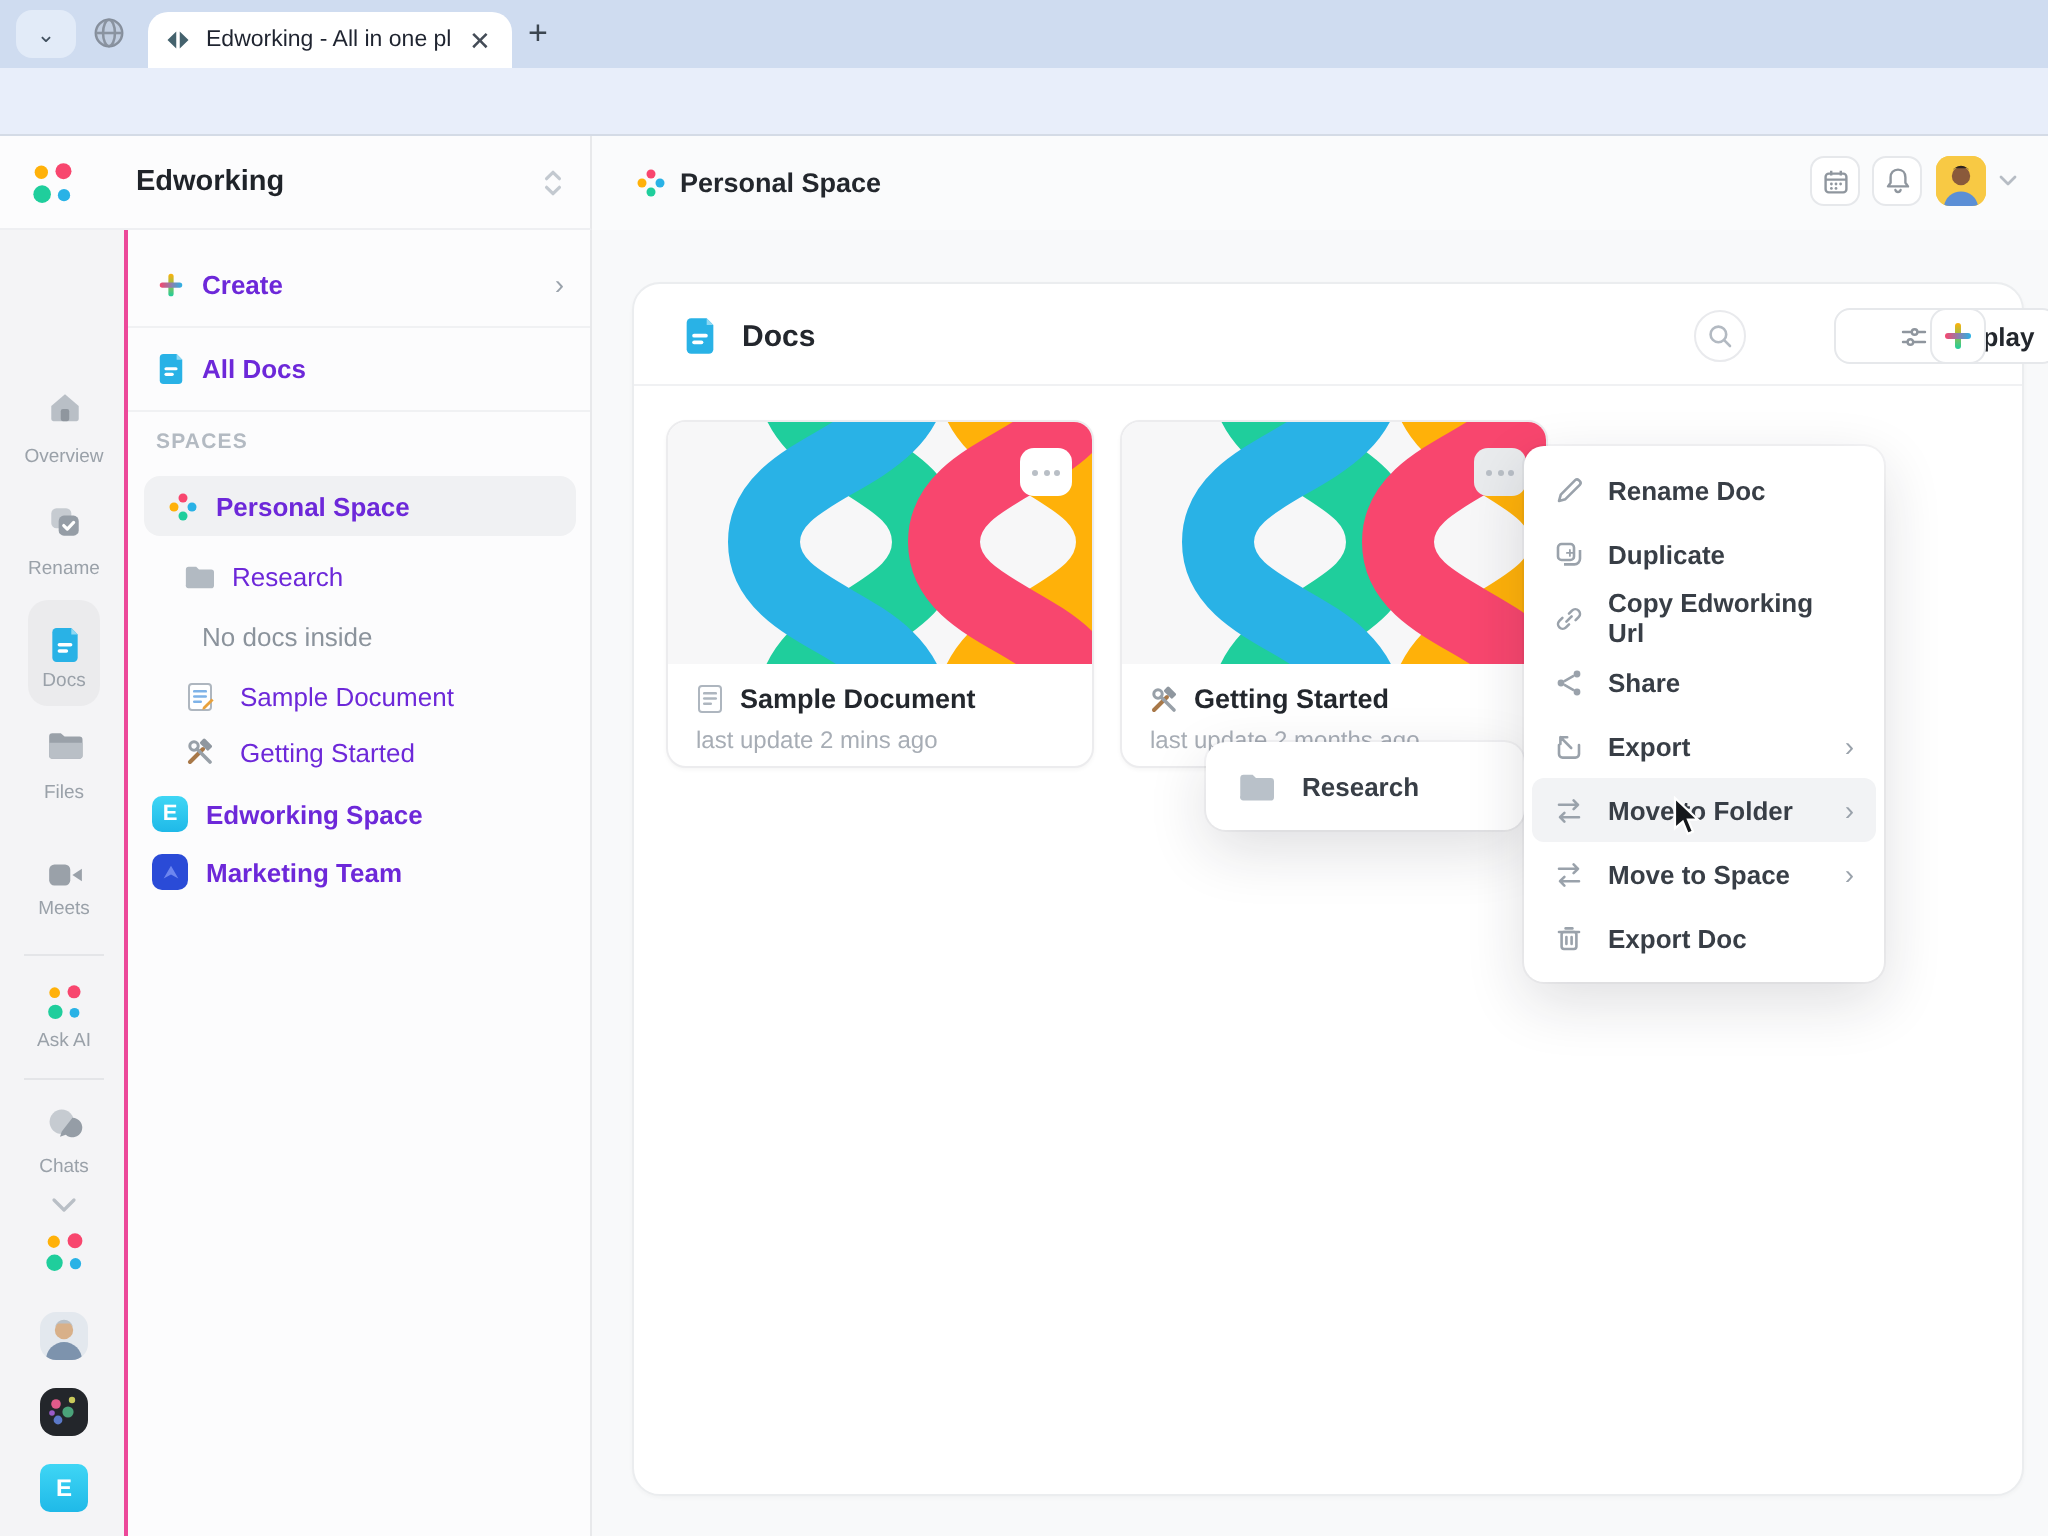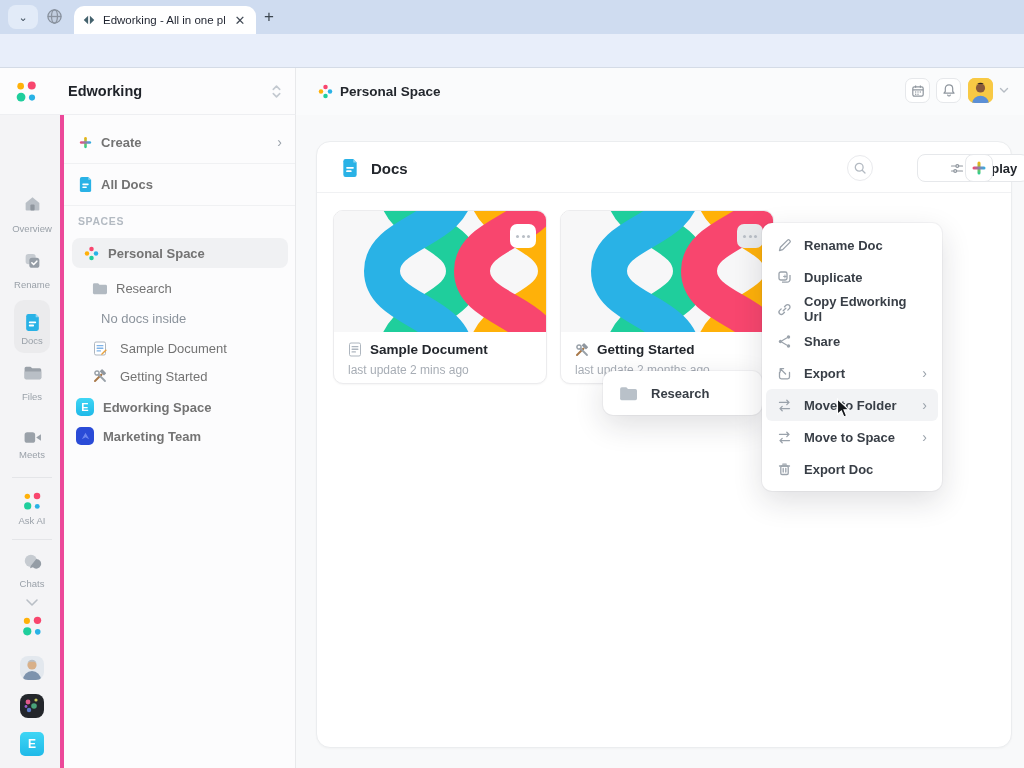--- a/index.html
+++ b/index.html
@@ -18,27 +18,27 @@
   .newtab { left:264px; top:8px; color:#3c4650; font-size:17px; line-height:18px; }
   .toolbar { left:0; top:34px; width:1024px; height:34px; background:#e8eefa; border-bottom:1px solid #d4dbe6; }
   .nav-ic { top:42px; }
   .urlbar { left:98px; top:39px; width:810px; height:25px; background:#fff; border-radius:13px; display:flex; align-items:center; padding:0 10px; gap:8px; }
   .url-text { font-size:12.5px; color:#20242b; white-space:nowrap; overflow:hidden; flex:1; }
 
   
   .app { left:0; top:68px; width:1024px; height:700px; background:#f8f9fa; }
   .sidebar-header { left:0; top:0; width:296px; height:47px; background:#fcfcfd; border-bottom:1px solid #eeeff2; border-right:1px solid #e8e9eb; }
   .ws-name { left:68px; top:15px; font-size:14.5px; font-weight:bold; color:#1f2329; }
-  .rail { left:0; top:47px; width:64px; height:653px; background:#f4f4f6; border-right:4px solid #ec4899; }
+  .rail { left:0; top:47px; width:64px; height:653px; background:#f4f4f6; border-right:2px solid #ec4899; }
   .rail-label { width:64px; text-align:center; font-size:9.5px; color:#9aa1a9; }
   .rail-active-bg { left:14px; width:36px; height:53px; background:#ebebed; border-radius:10px; }
   .rail-divider { left:12px; width:40px; height:1px; background:#e4e5e8; }
   .nav { left:64px; top:47px; width:232px; height:653px; background:#fcfcfd; border-right:1px solid #e8e9eb; }
   .nav-row { position:absolute; left:0; width:232px; height:30px; display:flex; align-items:center; }
-  .nav-label { font-size:13px; color:#737373; }
+  .nav-label { font-size:13px; color:#6d28d9; }
   .bold { font-weight:bold; }
   .nav-divider { position:absolute; left:0; width:231px; height:1px; background:#f0f1f3; }
   .spaces-heading { font-size:10.5px; letter-spacing:0.6px; color:#b3bac2; font-weight:bold; }
   .selected-row { left:8px; width:216px; background:#f0f1f3; border-radius:8px; }
   .muted { color:#8b939c; }
   .chev { color:#9aa2ab; font-size:14px; }
   .sq-badge { width:18px; height:18px; border-radius:5px; display:flex; align-items:center; justify-content:center; color:#fff; font-size:11px; font-weight:bold; }
 
   
   .main-header { left:296px; top:0; width:728px; height:47px; background:#fafbfc; }

